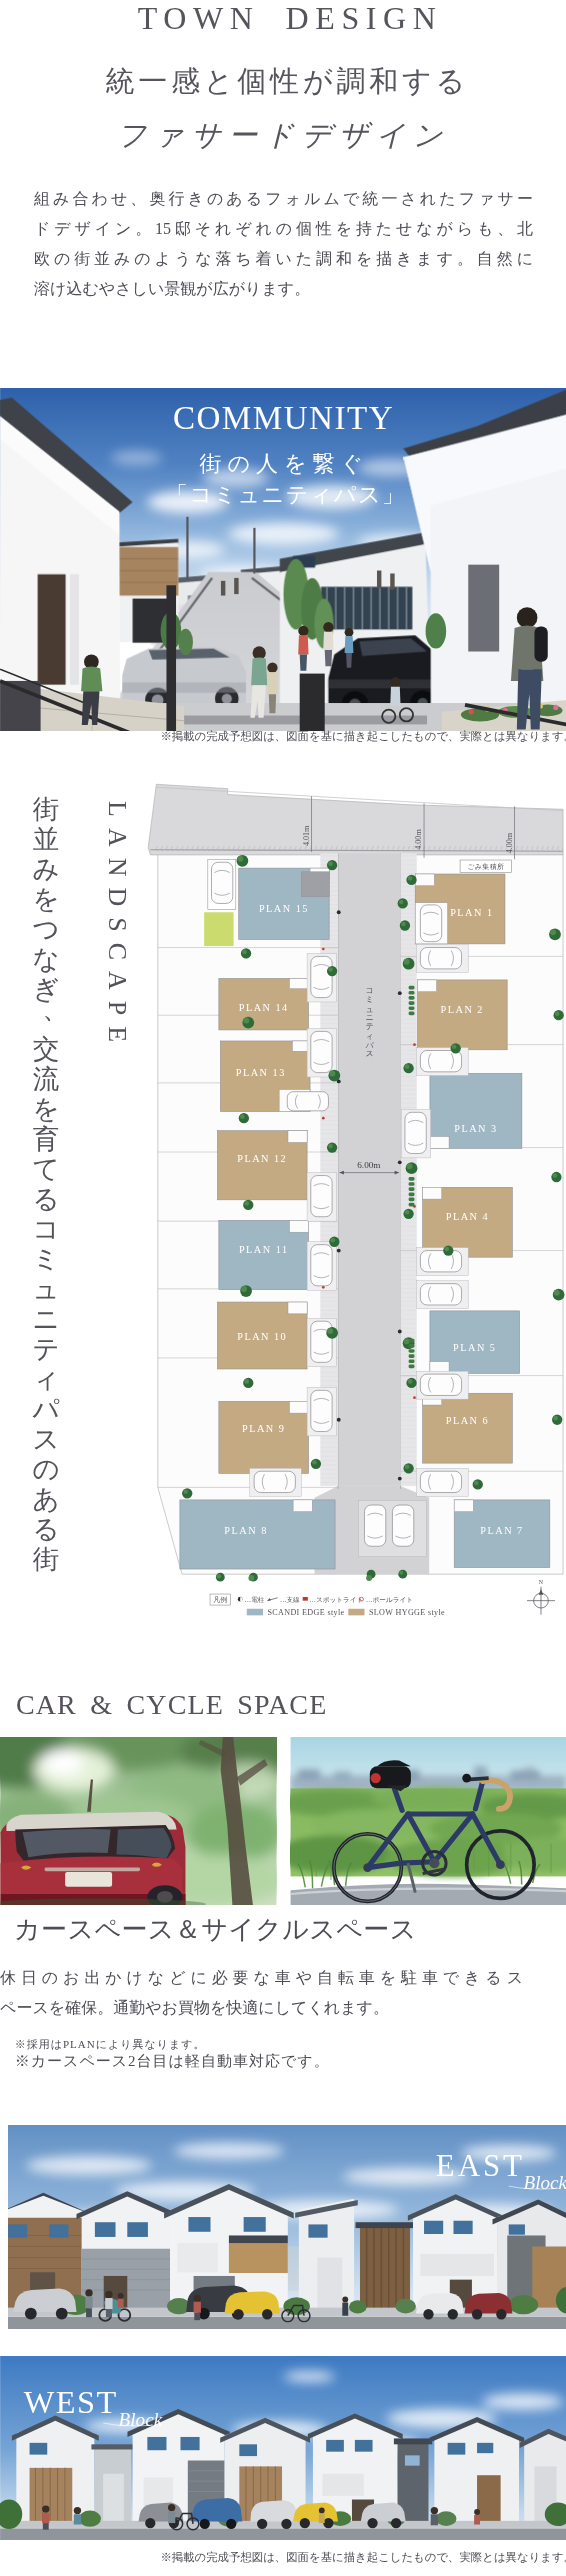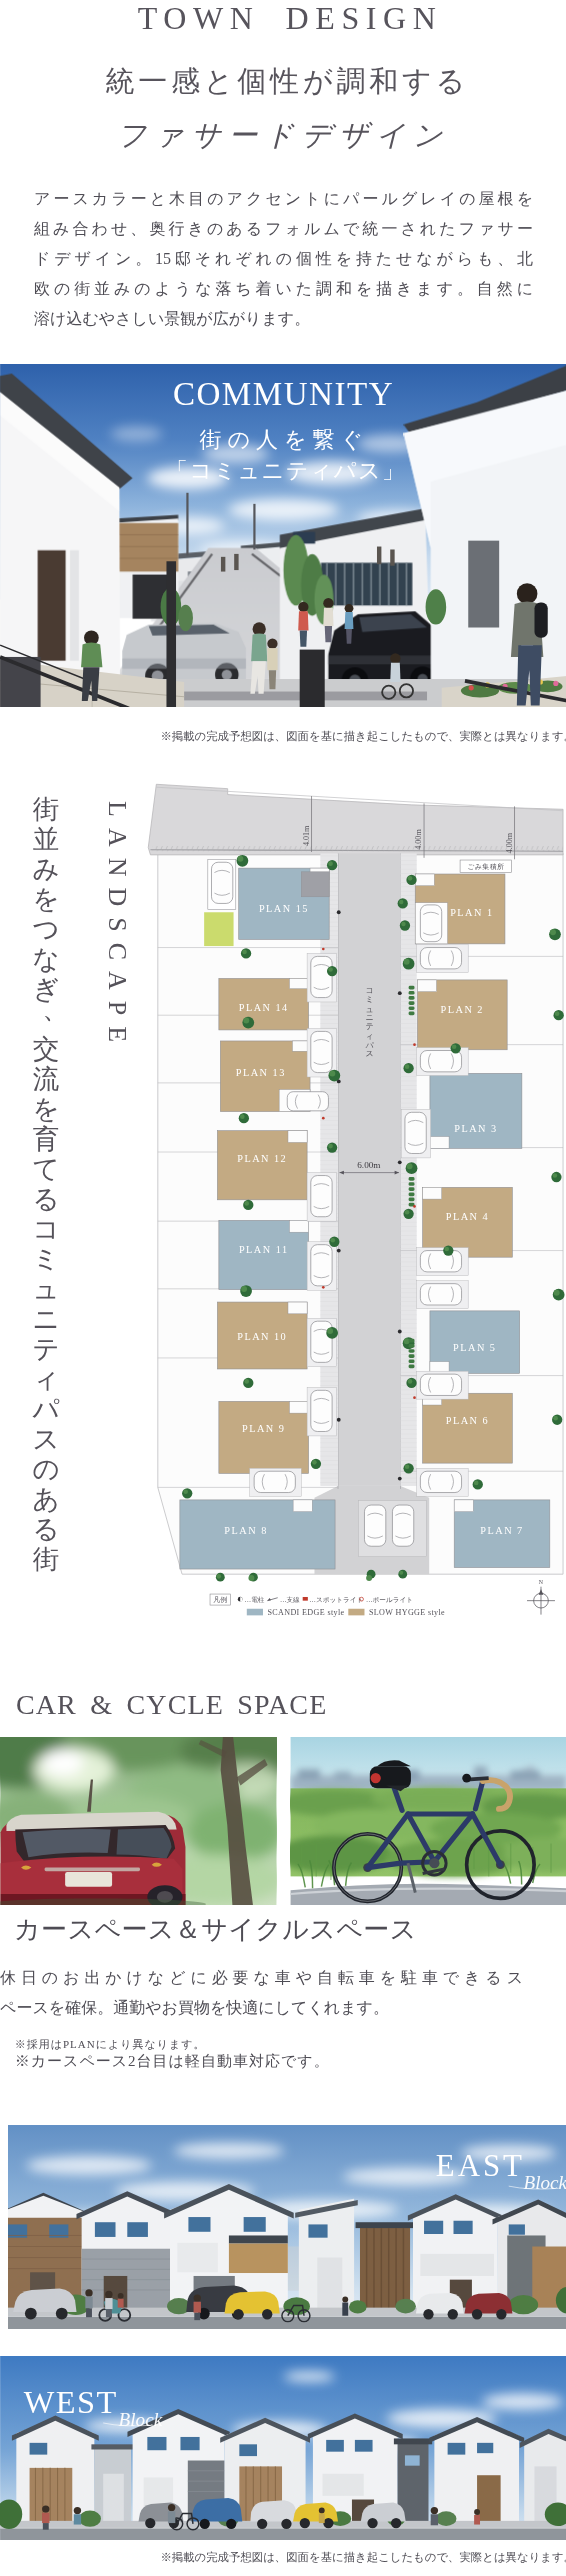--- a/index.html
+++ b/index.html
@@ -12,28 +12,27 @@
 <body>
 <div class="page">
 
 <div class="abs" style="left:6.6px;top:0px;width:567px;text-align:center;font-size:32px;letter-spacing:6.6px;color:#57545c;">TOWN  DESIGN</div>
 
 <div class="abs" style="left:3.7px;top:64px;width:567px;text-align:center;font-size:29px;letter-spacing:3.8px;line-height:35px;color:#57545c;">統一感と個性が調和する</div>
 
 <div class="abs" style="left:0;top:118px;width:567px;text-align:center;font-size:29px;letter-spacing:7.4px;line-height:35px;color:#57545c;font-style:italic;">ファサードデザイン</div>
 
 <div class="abs" style="left:34px;top:184px;width:499px;font-size:16px;line-height:30px;color:#4e4c54;">
-<div style="text-align:justify;text-align-last:justify;">アースカラーと木目のアクセントにパールグレイの屋根を</div>
 <div style="text-align:justify;text-align-last:justify;">組み合わせ、奥行きのあるフォルムで統一されたファサー</div>
 <div style="text-align:justify;text-align-last:justify;">ドデザイン。15邸それぞれの個性を持たせながらも、北</div>
 <div style="text-align:justify;text-align-last:justify;">欧の街並みのような落ち着いた調和を描きます。自然に</div>
 <div>溶け込むやさしい景観が広がります。</div>
 </div>
 
-<div class="abs" style="left:0;top:364px;width:567px;height:343px;" id="community">
+<div class="abs" style="left:0;top:388px;width:567px;height:343px;" id="community">
 <svg width="567" height="343" viewBox="0 0 770 466" xmlns="http://www.w3.org/2000/svg">
 <defs>
 <linearGradient id="csky" x1="0" y1="0" x2="0" y2="1">
 <stop offset="0" stop-color="#2e61ab"></stop>
             <stop offset="0.32" stop-color="#4f81c2"></stop>
             <stop offset="0.6" stop-color="#8db3dc"></stop>
             <stop offset="0.82" stop-color="#c6daee"></stop>
             <stop offset="1" stop-color="#dce8f4"></stop>
 </linearGradient>
 <linearGradient id="croad" x1="0" y1="0" x2="0" y2="1">

